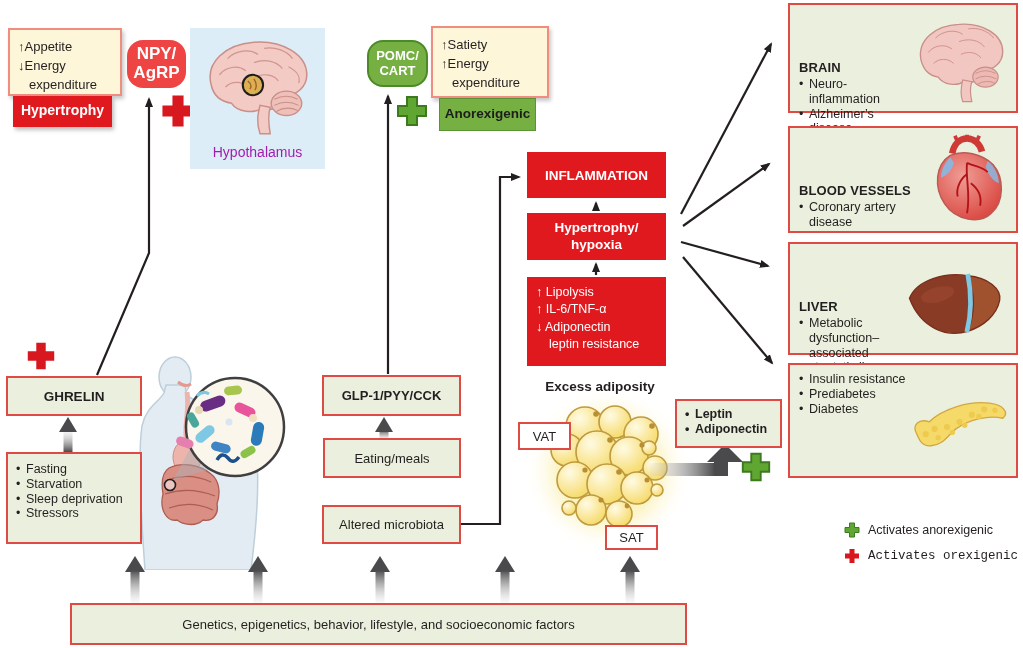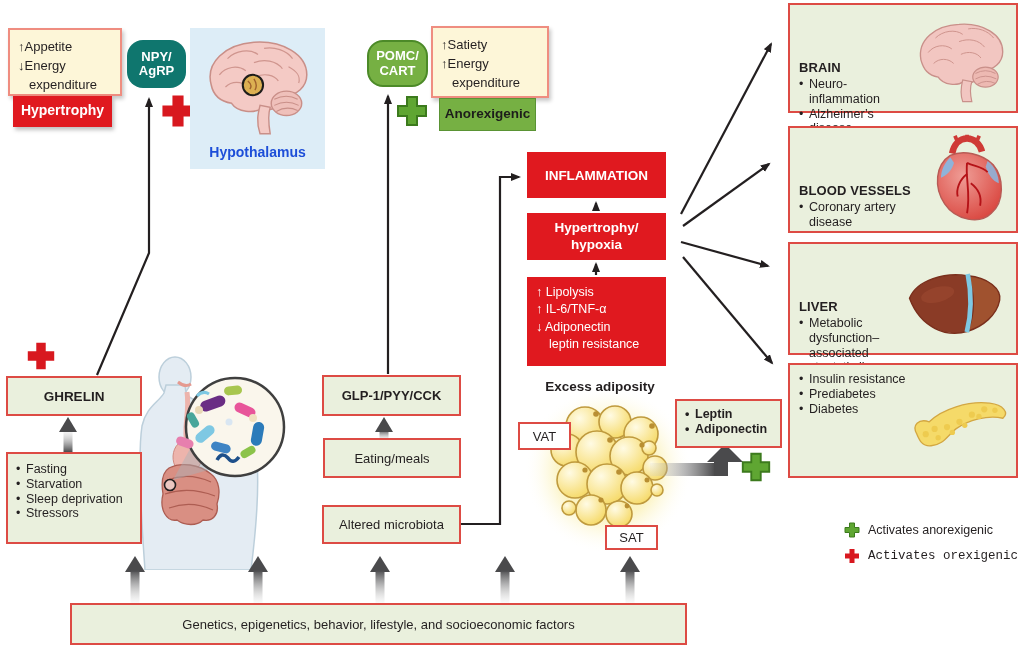--- a/index.html
+++ b/index.html
@@ -173,21 +173,21 @@
     </g>
   </svg>
 
   <div class="abs cream-box cream-lines" style="left:8px; top:28px; width:114px; height:68px;">
     <div>↑Appetite</div>
     <div>↓Energy</div>
     <div class="indent">expenditure</div>
   </div>
   <div class="abs tag orex-tag" style="left:13px; top:96px; width:99px; height:31px;">Hypertrophy</div>
 
-  <div class="abs pill" style="left:127px; top:40px; width:59px; height:48px; background:#0f766e; font-size:13px;">
+  <div class="abs pill" style="left:127px; top:40px; width:59px; height:48px; background:#ef4444; font-size:17px;">
     <span>NPY/</span>
     <span>AgRP</span>
   </div>
 
   <svg class="abs" style="left:155px; top:91px;" width="46" height="40" viewBox="0 0 36 36">
     <path d="M13 4 h10 v9 h9 v10 h-9 v9 h-10 v-9 h-9 v-10 h9 z" fill="#d8181f"></path>
   </svg>
 
   <div class="abs" style="left:190px; top:28px; width:135px; height:141px; background:#ddedf7;">
     <svg class="abs" style="left:7px; top:4px;" width="122" height="104" viewBox="0 0 120 102">
@@ -201,21 +201,21 @@
         <path d="M90,34 C98,38 102,44 100,50"></path>
           <path d="M28,54 C34,48 44,48 50,54"></path>
         <path d="M58,44 C66,40 76,42 80,48"></path>
       </g>
       <ellipse cx="88" cy="70" rx="15" ry="12" fill="#efc0ba" stroke="#c98f88" stroke-width="1.4"></ellipse>
       <path d="M76,66 Q88,60 99,66 M76,72 Q88,66 100,72 M78,78 Q88,72 99,77" stroke="#c98f88" stroke-width="1" fill="none"></path>
       <path d="M62,72 C60,80 58,88 62,100 L72,100 C70,88 70,80 72,74 Z" fill="#f4cac5" stroke="#c98f88" stroke-width="1.4"></path>
       <circle cx="55" cy="52" r="10" fill="#dcb052" stroke="#1d1d1b" stroke-width="2"></circle>
       <path d="M50,48 Q55,52 52,56 M56,46 Q60,52 57,57" stroke="#a0622d" stroke-width="1.4" fill="none"></path>
     </svg>
-    <div class="abs" style="left:0; top:116px; width:135px; text-align:center; font-weight:bold; font-size:14px; color:#1d4ed8;">Hypothalamus</div>
+    <div class="abs" style="left:0; top:116px; width:135px; text-align:center; font-weight:normal; font-size:14px; color:#a21caf;">Hypothalamus</div>
   </div>
 
   <div class="abs pill" style="left:367px; top:40px; width:61px; height:47px; background:#76b043; border:2.5px solid #4c8a28; font-size:13px;">
     <span>POMC/</span>
     <span>CART</span>
   </div>
 
   <div class="abs cream-box cream-lines" style="left:431px; top:26px; width:118px; height:72px;">
     <div>↑Satiety</div>
     <div>↑Energy</div>

